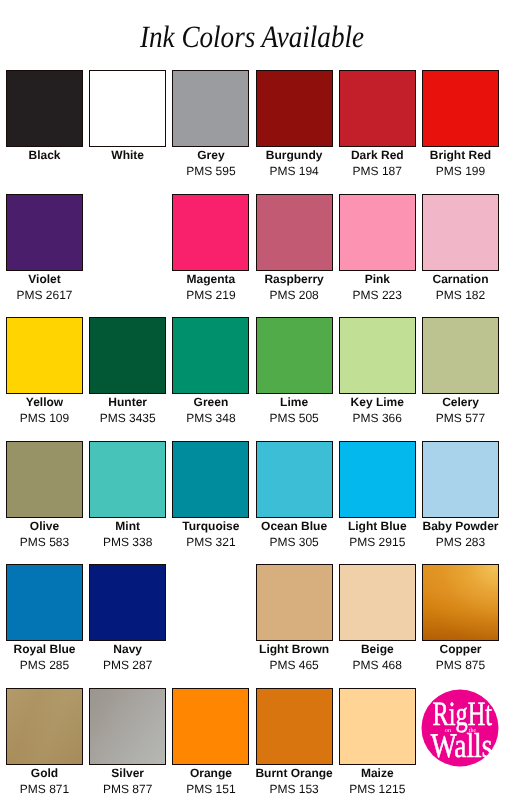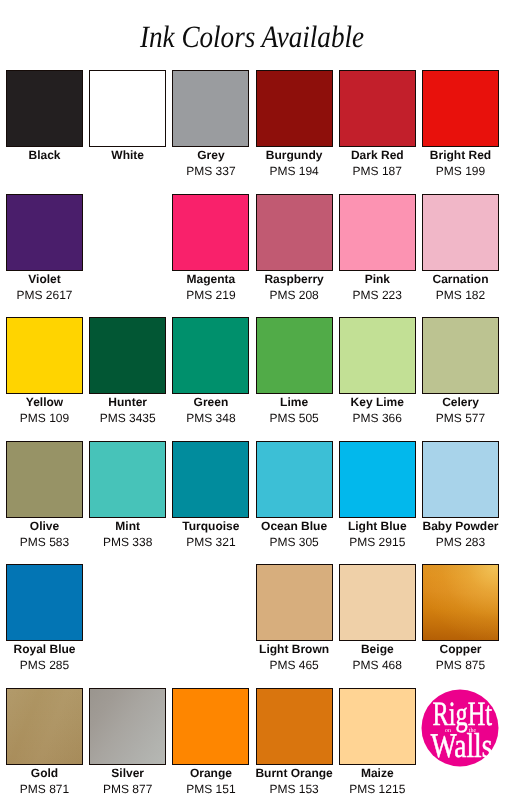--- a/index.html
+++ b/index.html
@@ -65,21 +65,21 @@
         <div class="pm"></div>
       </div>
       <div class="cell" style="left:83.2px">
         <div class="sw" style="background-color: rgb(255, 255, 255);"></div>
         <div class="nm">White</div>
         <div class="pm"></div>
       </div>
       <div class="cell" style="left:166.4px">
         <div class="sw" style="background-color: rgb(154, 156, 159);"></div>
         <div class="nm">Grey</div>
-        <div class="pm">PMS 337</div>
+        <div class="pm">PMS 595</div>
       </div>
       <div class="cell" style="left:249.6px">
         <div class="sw" style="background-color: rgb(142, 15, 11);"></div>
         <div class="nm">Burgundy</div>
         <div class="pm">PMS 194</div>
       </div>
       <div class="cell" style="left:332.8px">
         <div class="sw" style="background-color: rgb(194, 31, 43);"></div>
         <div class="nm">Dark Red</div>
         <div class="pm">PMS 187</div>
@@ -179,20 +179,25 @@
         <div class="sw" style="background-color: rgb(168, 211, 234);"></div>
         <div class="nm">Baby Powder</div>
         <div class="pm">PMS 283</div>
       </div>
     </div>
     <div class="row" style="top:494.00px">
       <div class="cell" style="left:0.0px">
         <div class="sw" style="background-color: rgb(3, 117, 180);"></div>
         <div class="nm">Royal Blue</div>
         <div class="pm">PMS 285</div>
+      </div>
+      <div class="cell" style="left:83.2px">
+        <div class="sw" style="background-color: rgb(3, 25, 123);"></div>
+        <div class="nm">Navy</div>
+        <div class="pm">PMS 287</div>
       </div>
       <div class="cell" style="left:249.6px">
         <div class="sw" style="background-color: rgb(215, 174, 125);"></div>
         <div class="nm">Light Brown</div>
         <div class="pm">PMS 465</div>
       </div>
       <div class="cell" style="left:332.8px">
         <div class="sw" style="background-color: rgb(239, 208, 168);"></div>
         <div class="nm">Beige</div>
         <div class="pm">PMS 468</div>

